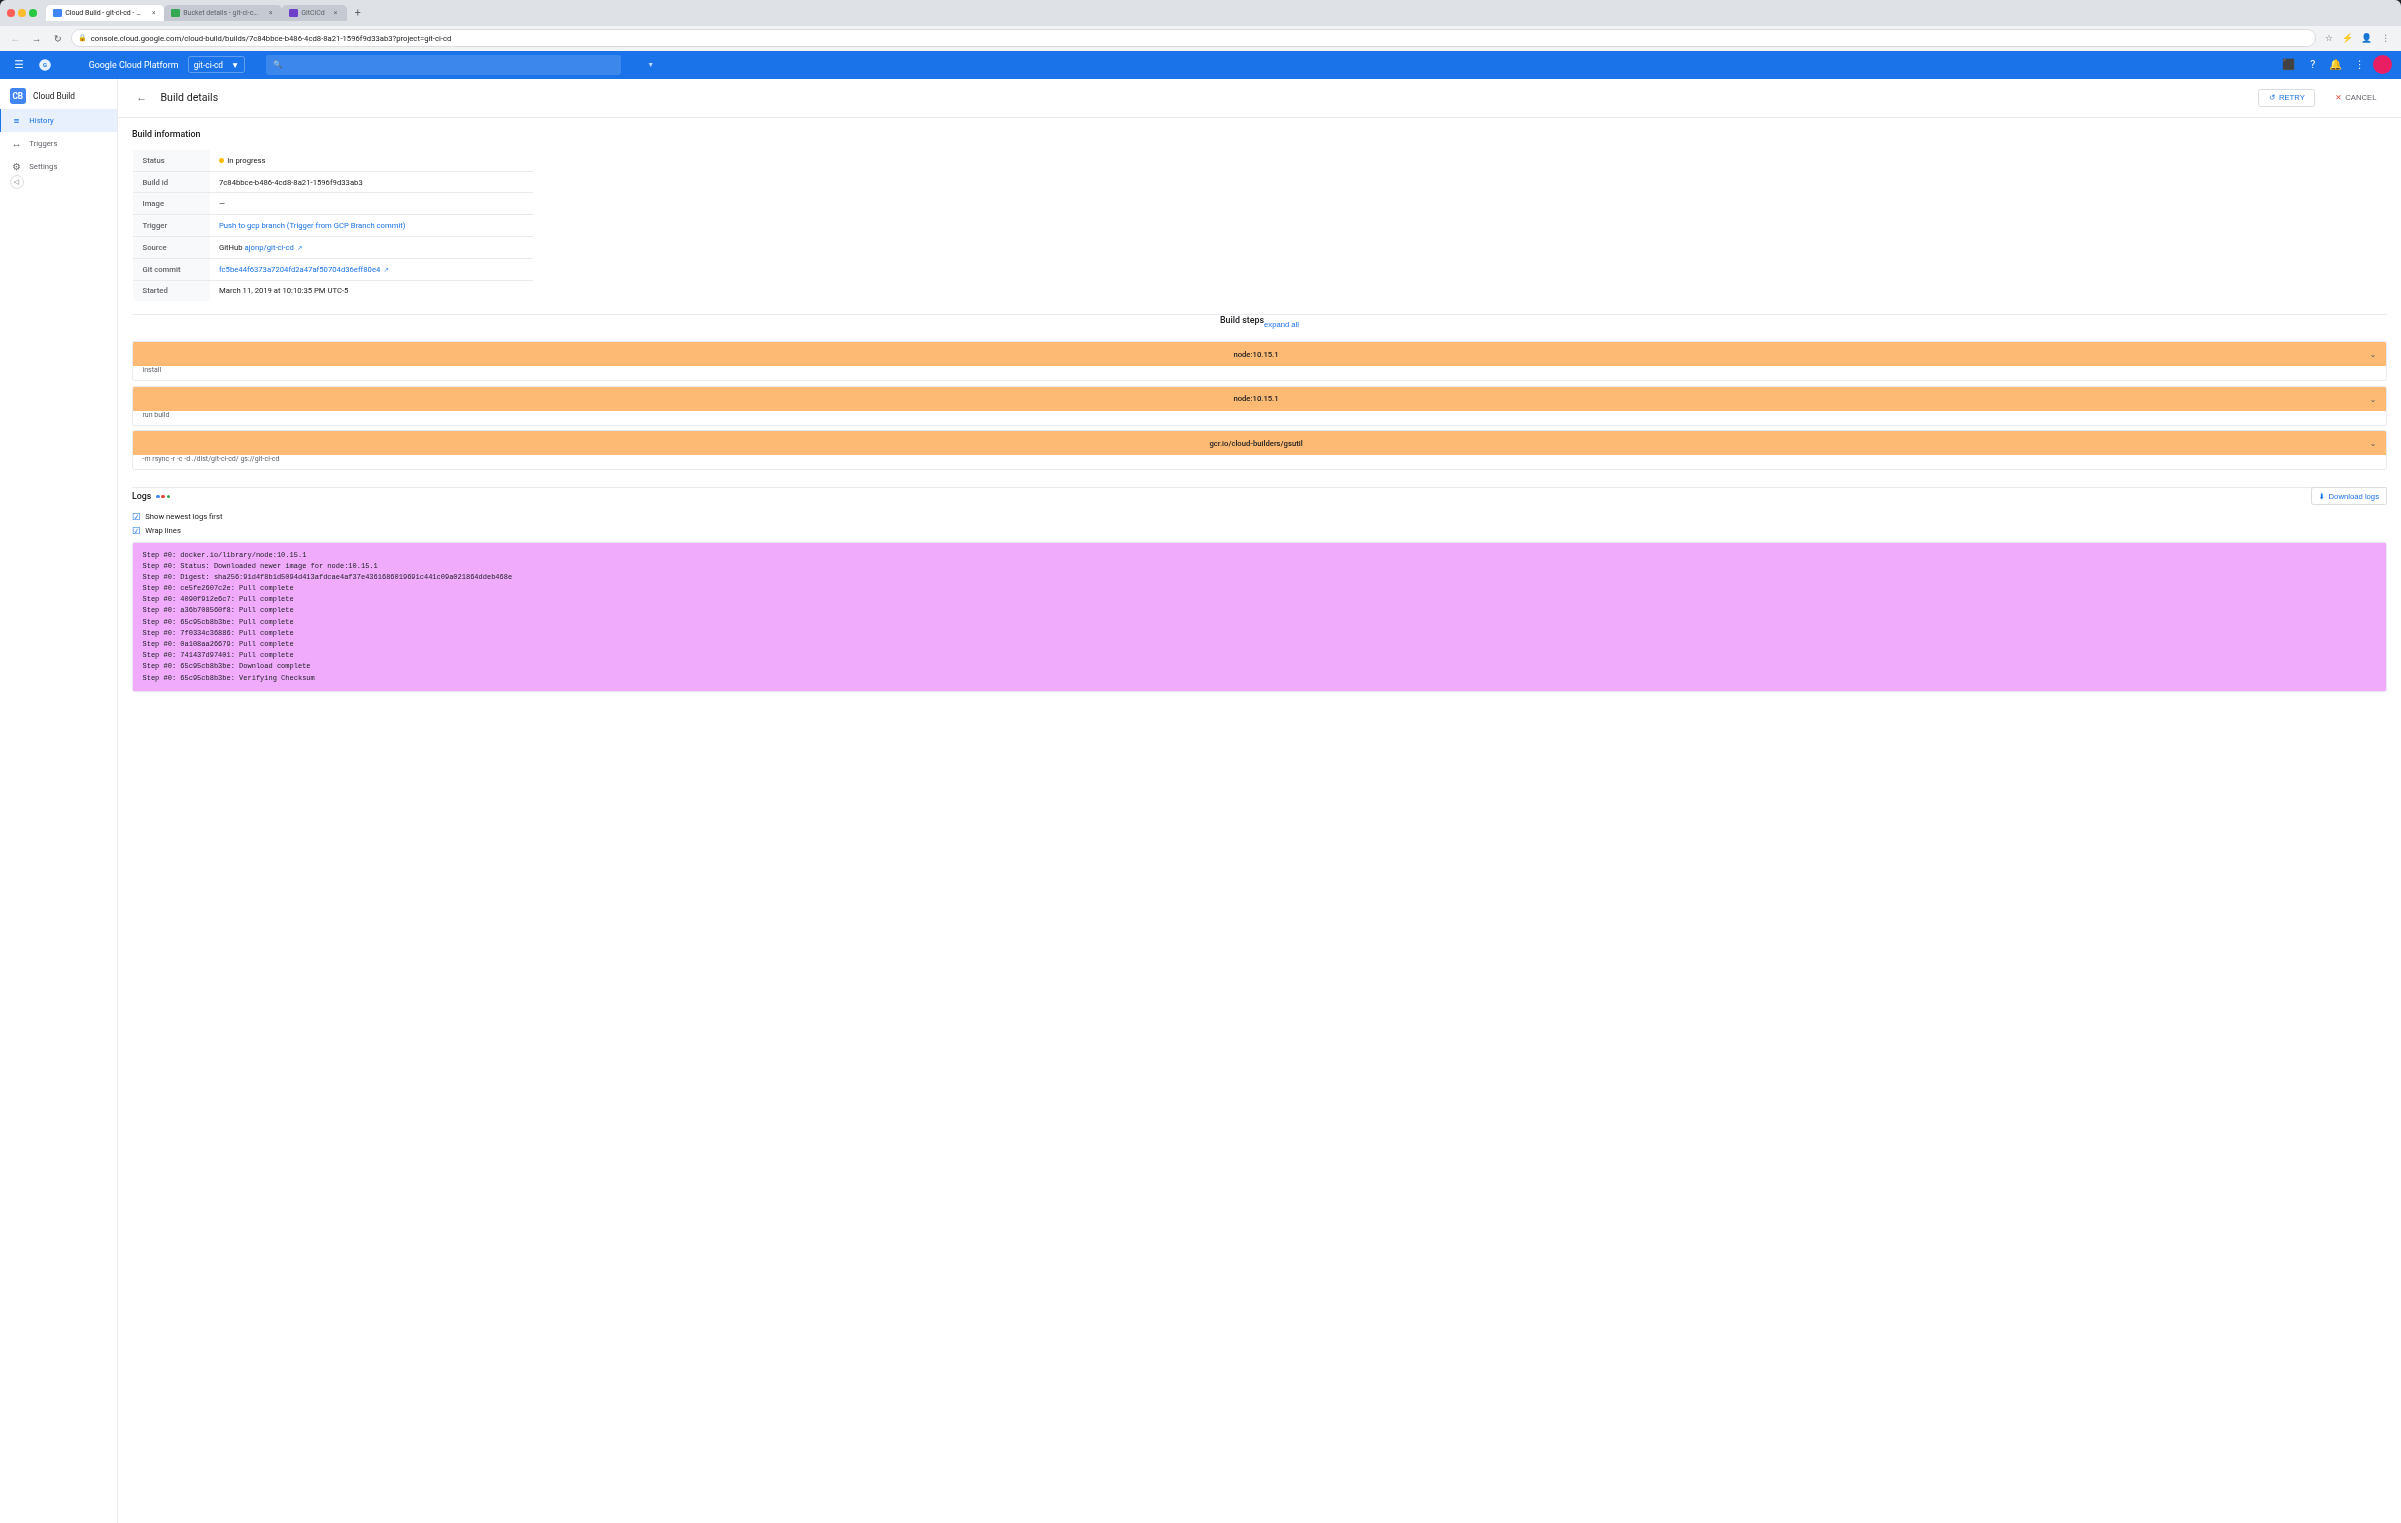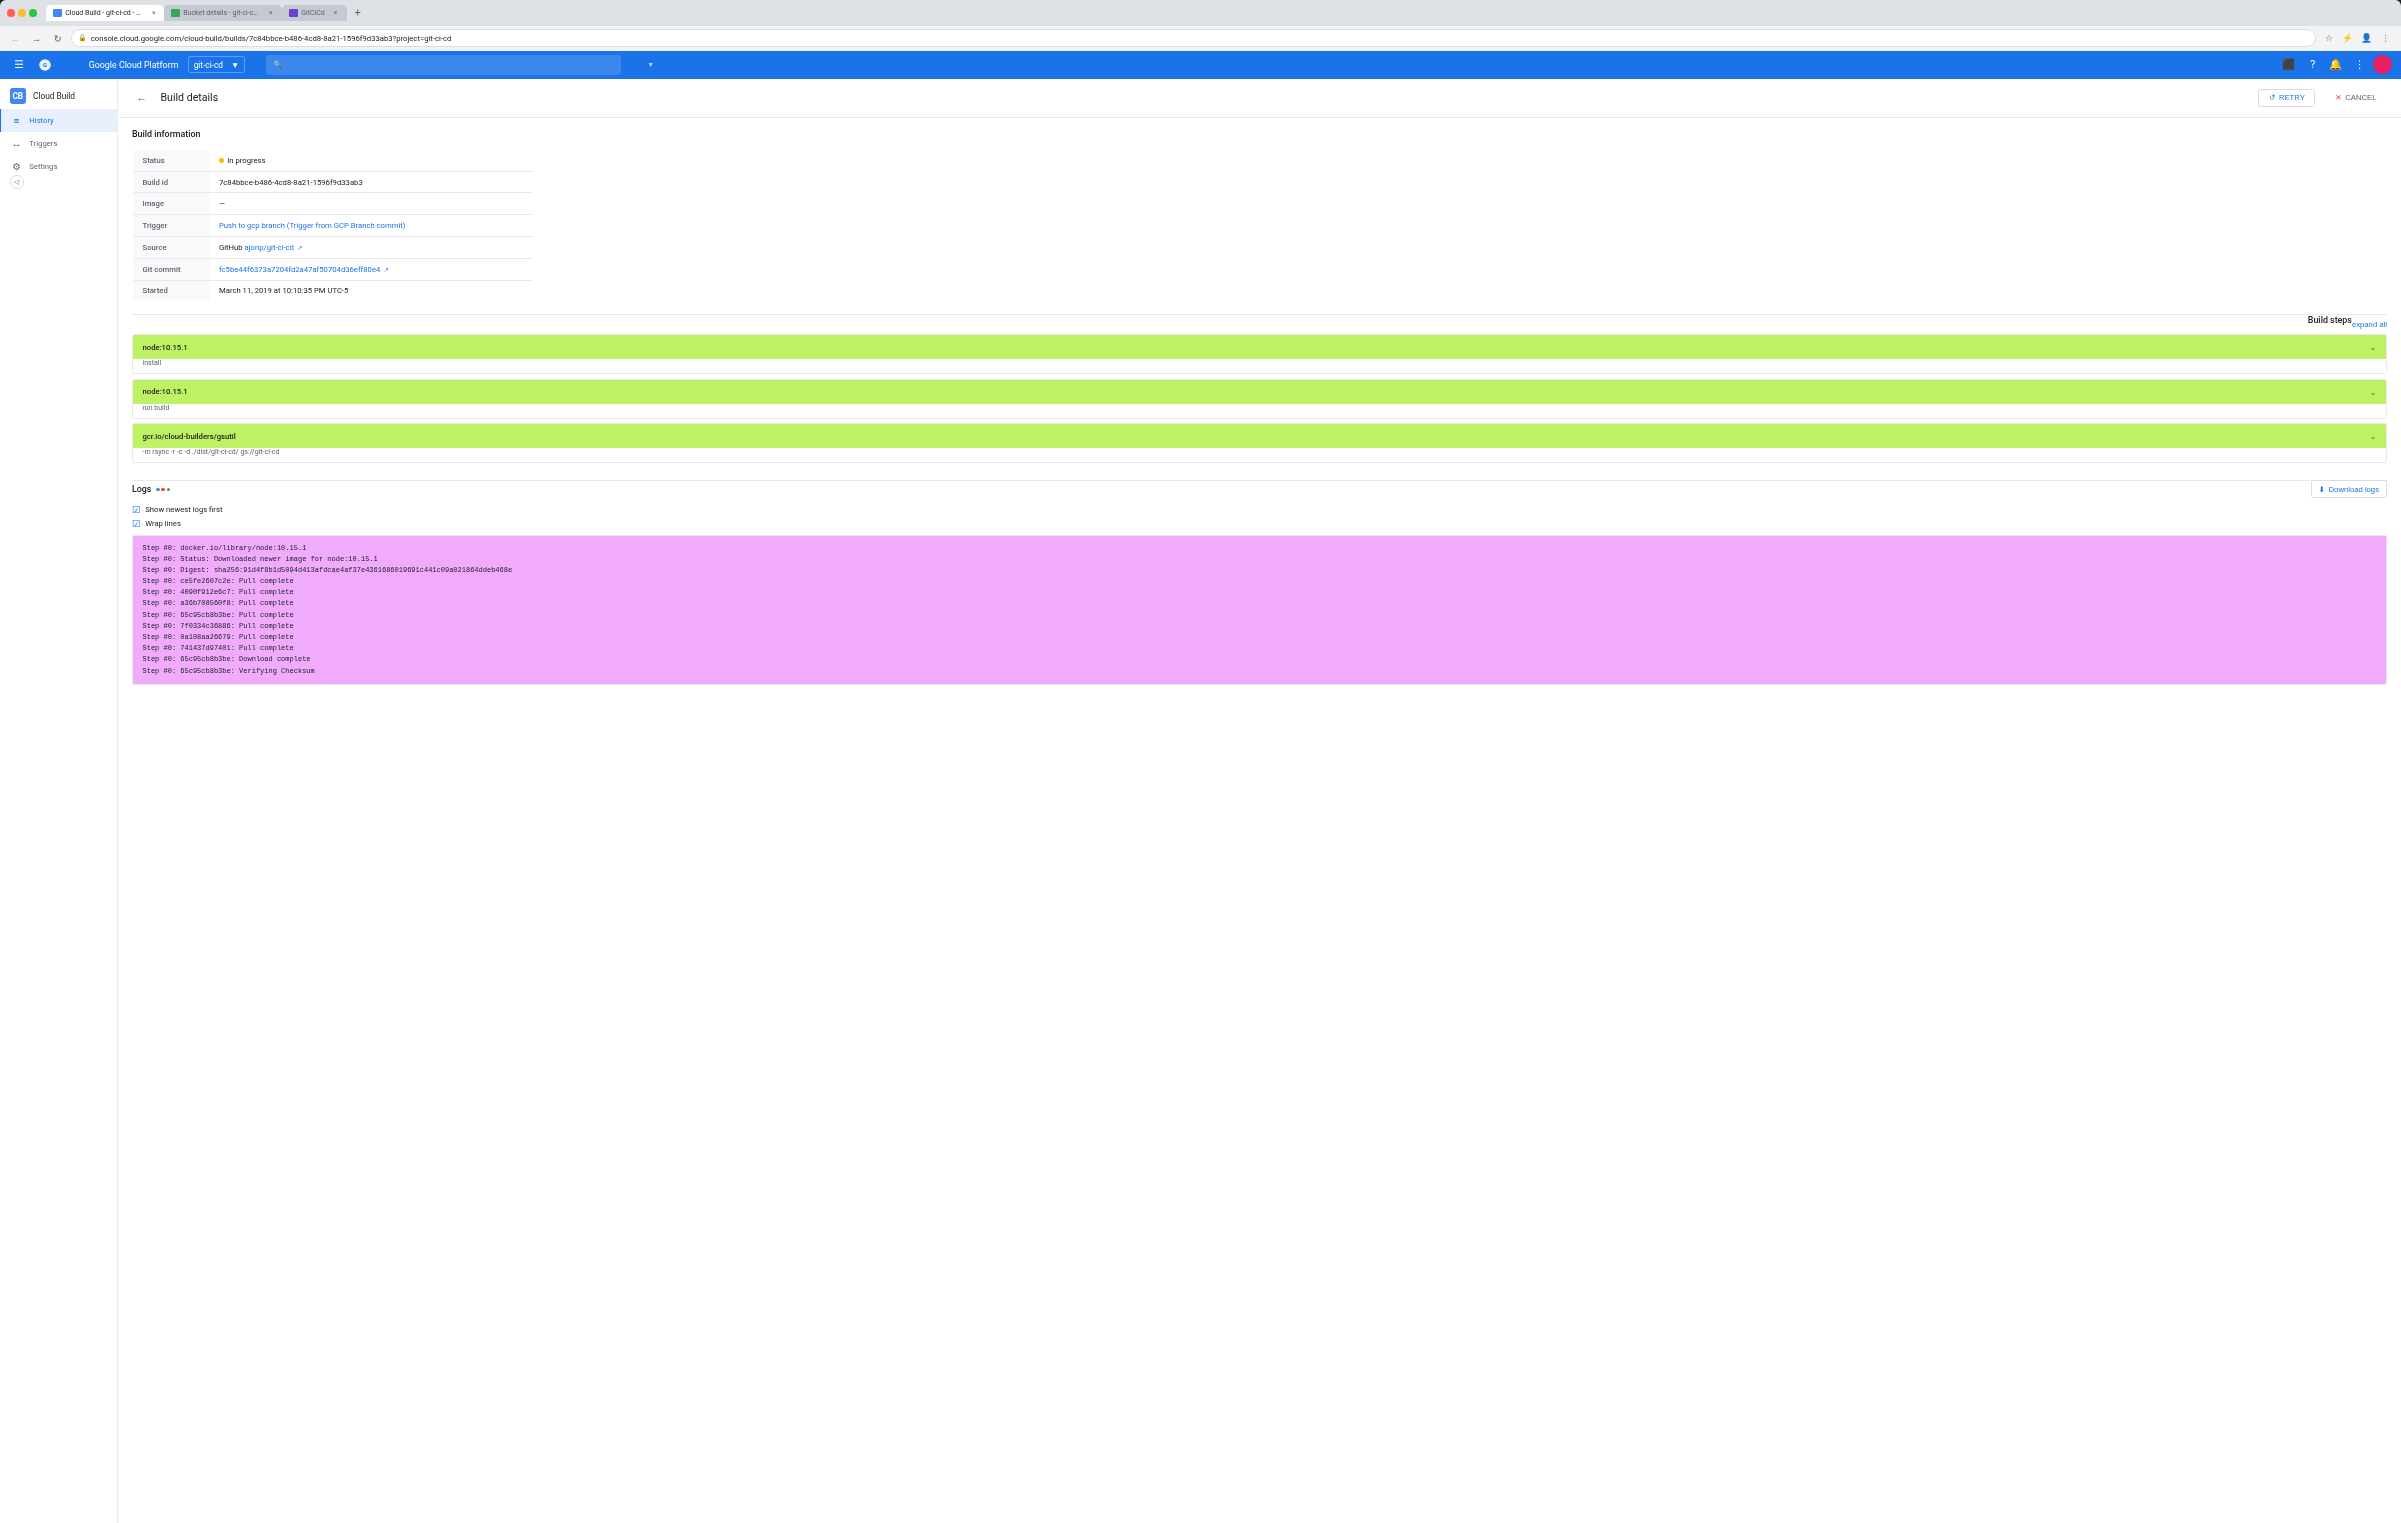--- a/index.html
+++ b/index.html
@@ -419,42 +419,44 @@
       color: #1a73e8;
       margin-left: 1.2px;
     }
 
     
     .steps-section {
       padding: 0 14px 11.8px;
     }
     .steps-header {
       display: flex;
-      justify-content: flex-end;
-      align-items: center;
+      justify-content: center;
+      align-items: center;
+      margin-bottom: 7px;
     }
     .expand-all-btn {
       color: #1a73e8;
       font-size: 7.7px;
       cursor: pointer;
       background: none;
       border: none;
     }
     .step-card {
       border: 0.6px solid #e8eaed;
       border-radius: 2.4px;
       margin-bottom: 4.7px;
       overflow: hidden;
     }
     .step-header {
       display: flex;
       align-items: center;
       padding: 7px 9.5px;
       cursor: pointer;
-      background: #bef264;
+      background: #fdba74;
+      text-align: center;
     }
     .step-name {
       font-size: 7.7px;
       color: #202124;
       font-weight: 500;
       flex: 1;
     }
     .step-subtitle {
       font-size: 7px;
       color: #5f6368;

